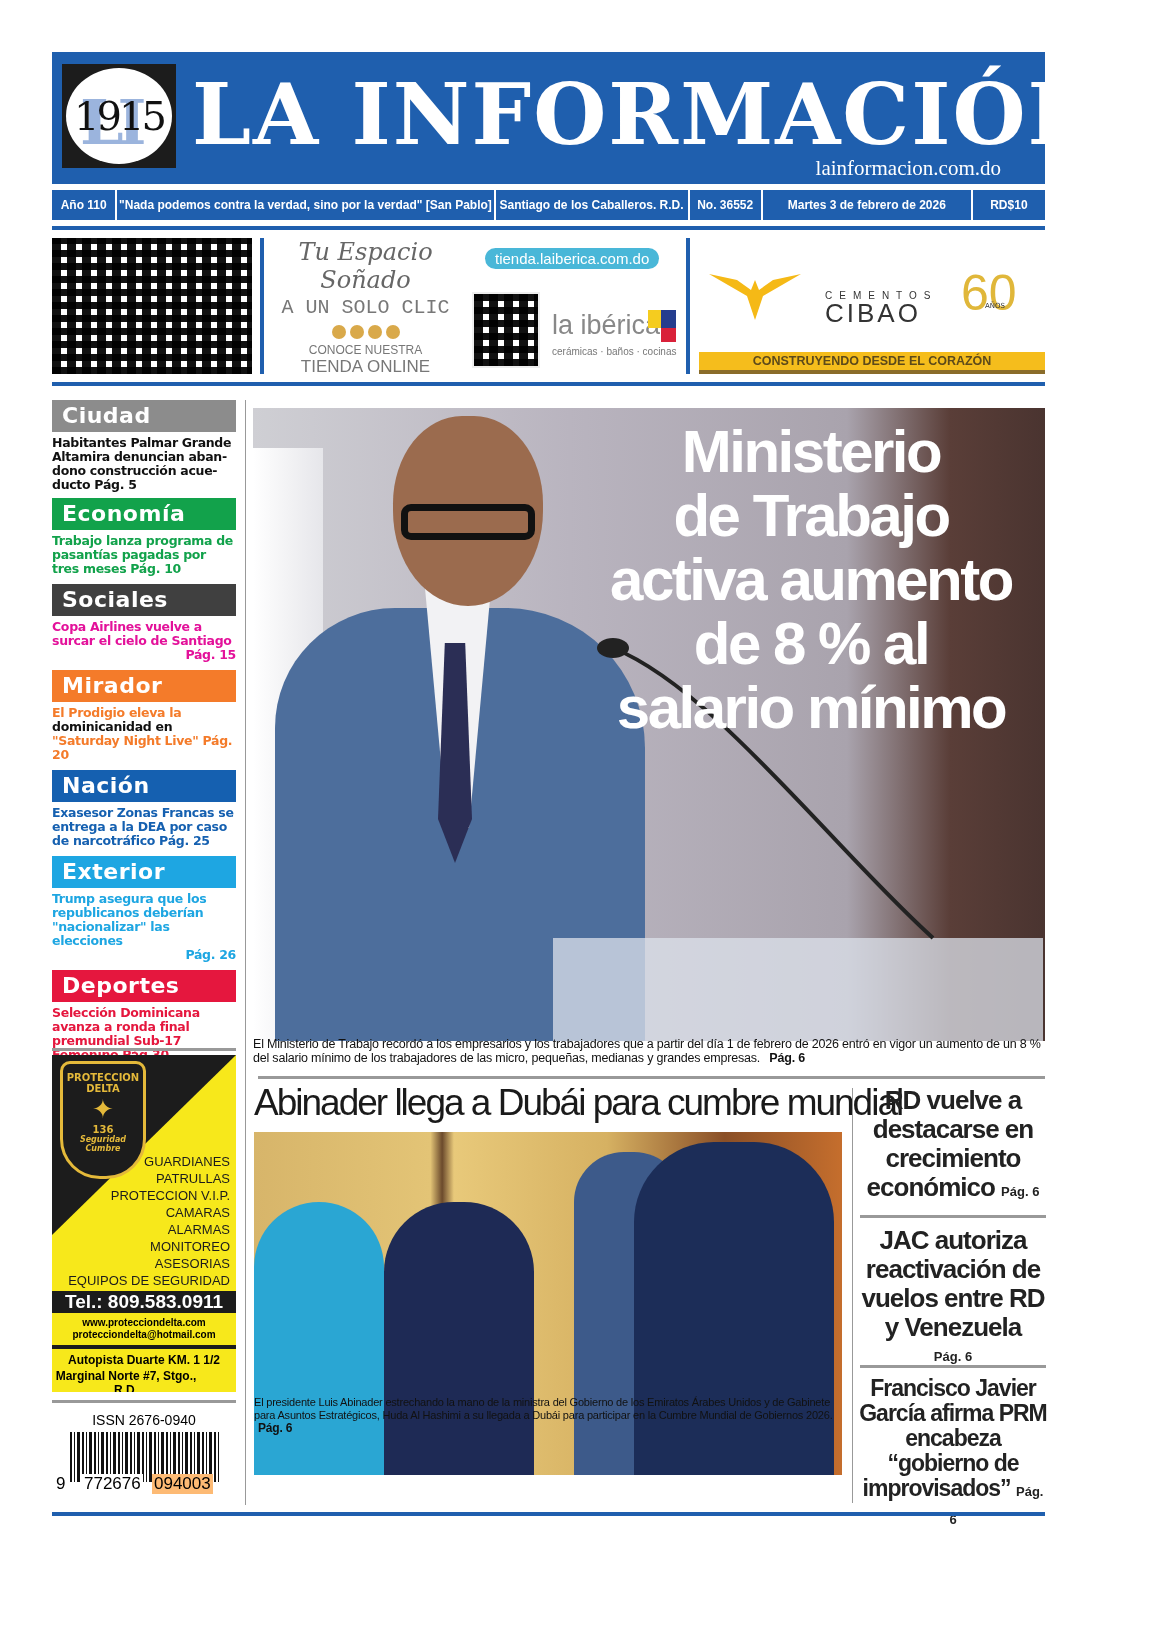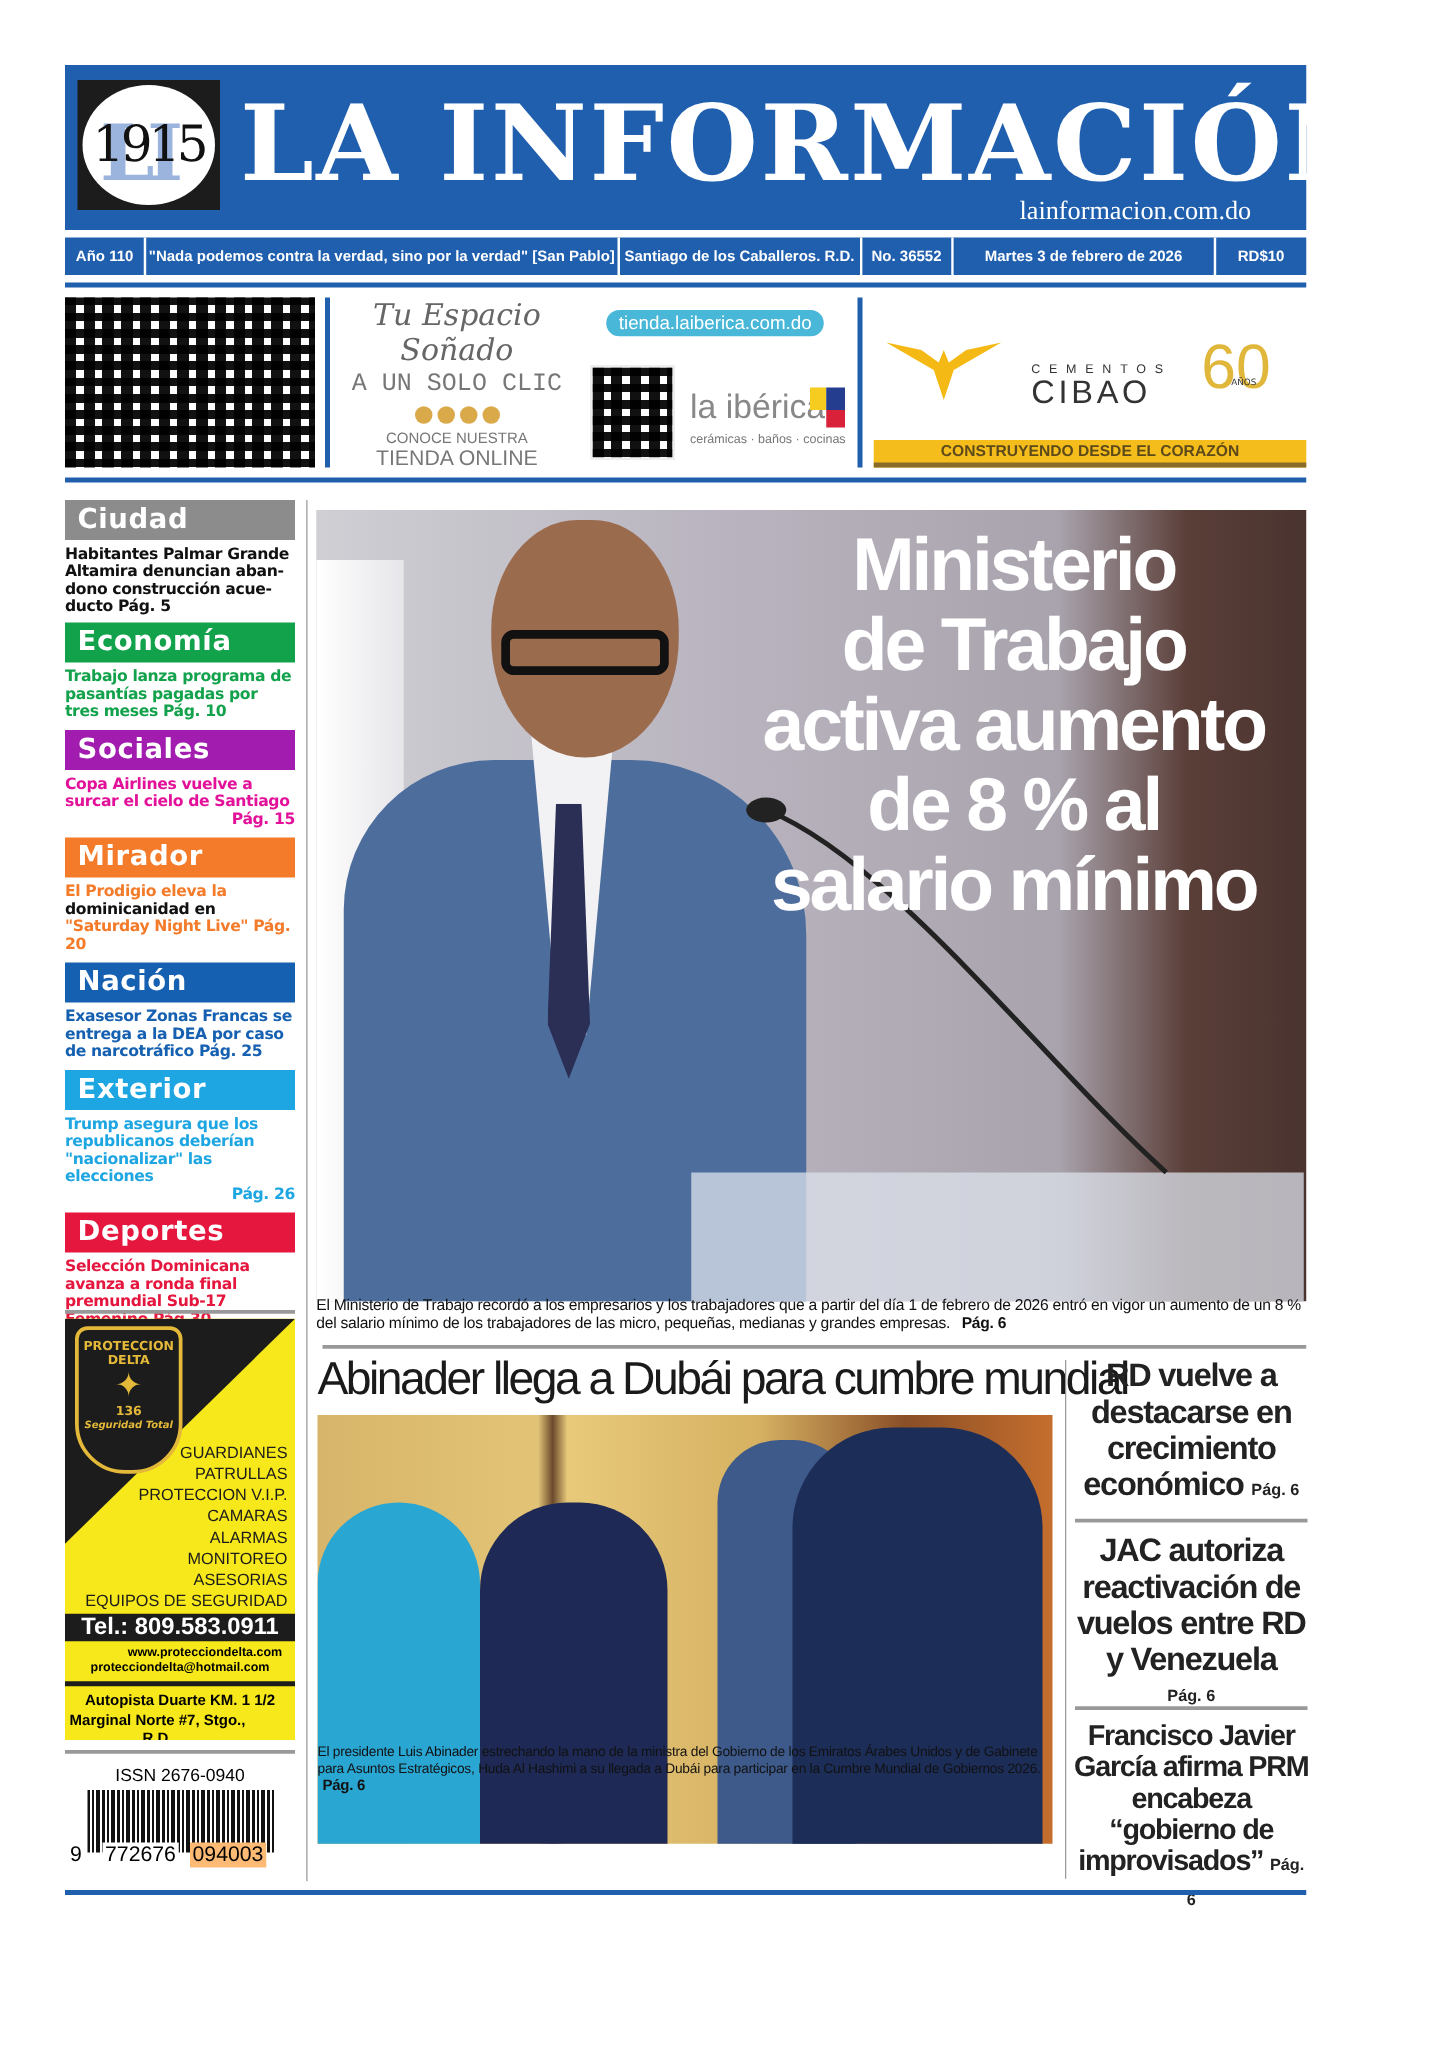--- a/index.html
+++ b/index.html
@@ -101,21 +101,21 @@
 <div class="abs" style="left:52px;top:400px;width:184px;">
   <div>
     <div class="sec-head" style="background:#8c8c8c">Ciudad</div>
     <div class="sec-text" style="color:#111;margin:4px 0 6px;">Habitantes  Palmar Grande Altamira denuncian aban-dono construcción acue-ducto  Pág. 5</div>
   </div>
   <div>
     <div class="sec-head" style="background:#12a24b">Economía</div>
     <div class="sec-text" style="color:#12a24b;margin:4px 0 8px;">Trabajo lanza programa de pasantías pagadas por tres meses   Pág. 10</div>
   </div>
   <div>
-    <div class="sec-head" style="background:#a21caf">Sociales</div>
+    <div class="sec-head" style="background:#404040">Sociales</div>
     <div class="sec-text" style="color:#e3119a;margin-top:4px;">Copa Airlines vuelve a surcar el cielo de Santiago</div>
     <div class="sec-text" style="color:#e3119a;text-align:right;margin-bottom:8px;">Pág. 15</div>
   </div>
   <div>
     <div class="sec-head" style="background:#f47b2a">Mirador</div>
     <div class="sec-text" style="color:#f47b2a;margin-top:4px;">El Prodigio eleva la</div>
     <div class="sec-text" style="color:#111;">dominicanidad en</div>
     <div class="sec-text" style="color:#f47b2a;margin-bottom:8px;">"Saturday Night Live" Pág. 20</div>
   </div>
   <div>
@@ -135,34 +135,34 @@
 
 <div class="abs hr" style="left:52px;top:1048px;width:184px;"></div>
 
 <div class="abs" style="left:52px;top:1055px;width:184px;height:337px;background:#f7e81b;overflow:hidden;">
   <div class="abs" style="left:0;top:0;width:0;height:0;border-top:180px solid #1c1c1c;border-right:184px solid transparent;"></div>
   <div class="abs" style="left:8px;top:6px;width:80px;height:112px;background:#1c1c1c;border:3px solid #e4b93a;border-radius:10px 10px 40px 40px;text-align:center;color:#e4b93a;font-weight:bold;">
     <div style="font-size:10px;margin-top:8px;">PROTECCION</div>
     <div style="font-size:10px;">DELTA</div>
     <div style="font-size:26px;line-height:30px;">✦</div>
     <div style="font-size:10px;">136</div>
-    <div style="font-size:8px;font-style:italic;">Seguridad Total</div>
+    <div style="font-size:8px;font-style:italic;">Seguridad Cumbre</div>
   </div>
   <div class="abs" style="right:6px;top:98px;text-align:right;font-family:'Liberation Sans',sans-serif;font-size:13px;line-height:17px;color:#1c1c1c;">
     <div>GUARDIANES</div>
     <div>PATRULLAS</div>
     <div>PROTECCION V.I.P.</div>
     <div>CAMARAS</div>
     <div>ALARMAS</div>
     <div>MONITOREO</div>
     <div>ASESORIAS</div>
     <div>EQUIPOS DE SEGURIDAD</div>
   </div>
   <div class="abs" style="left:0;top:236px;width:184px;height:22px;background:#1c1c1c;color:#fff;font-weight:bold;font-size:19px;line-height:22px;text-align:center;font-family:'Liberation Sans',sans-serif;">Tel.: 809.583.0911</div>
-  <div class="abs" style="left:0;top:262px;width:184px;text-align:center;font-size:10px;font-weight:bold;font-family:'Liberation Sans',sans-serif;padding-left:20px;">www.protecciondelta.com</div>
+  <div class="abs" style="left:0;top:262px;width:184px;text-align:center;font-size:10px;font-weight:bold;font-family:'Liberation Sans',sans-serif;">www.protecciondelta.com</div>
   <div class="abs" style="left:0;top:274px;width:184px;text-align:center;font-size:10px;font-weight:bold;font-family:'Liberation Sans',sans-serif;">protecciondelta@hotmail.com</div>
   <div class="abs" style="left:0;top:290px;width:184px;height:4px;background:#1c1c1c"></div>
   <div class="abs" style="left:0;top:298px;width:184px;text-align:center;font-size:12px;font-weight:bold;font-family:'Liberation Sans',sans-serif;">Autopista Duarte KM. 1 1/2</div>
   <div class="abs" style="left:0;top:314px;width:148px;text-align:center;font-size:12px;font-weight:bold;font-family:'Liberation Sans',sans-serif;">Marginal Norte #7, Stgo., R.D.</div>
 </div>
 
 <div class="abs hr" style="left:52px;top:1400px;width:184px;"></div>
 
 <div class="abs" style="left:52px;top:1412px;width:184px;height:90px;">
   <div style="text-align:center;font-family:'Liberation Sans',sans-serif;font-size:14px;">ISSN 2676-0940</div>

